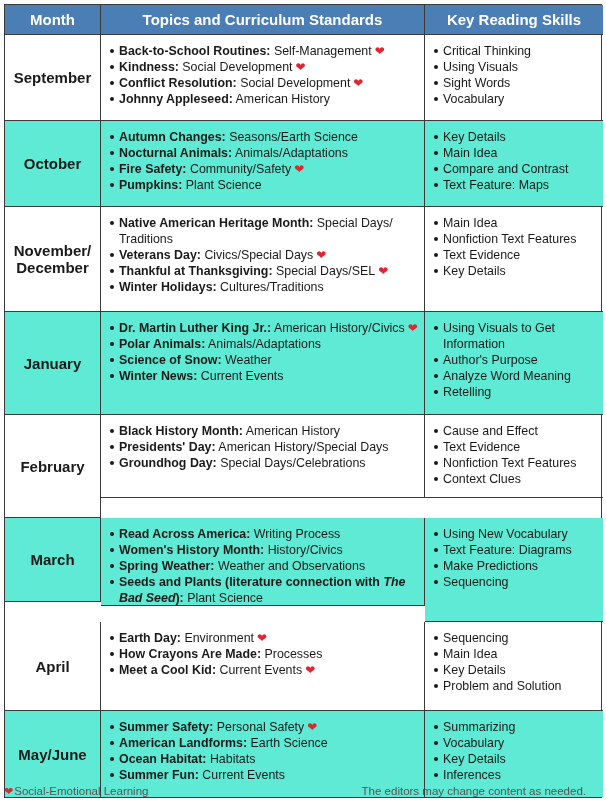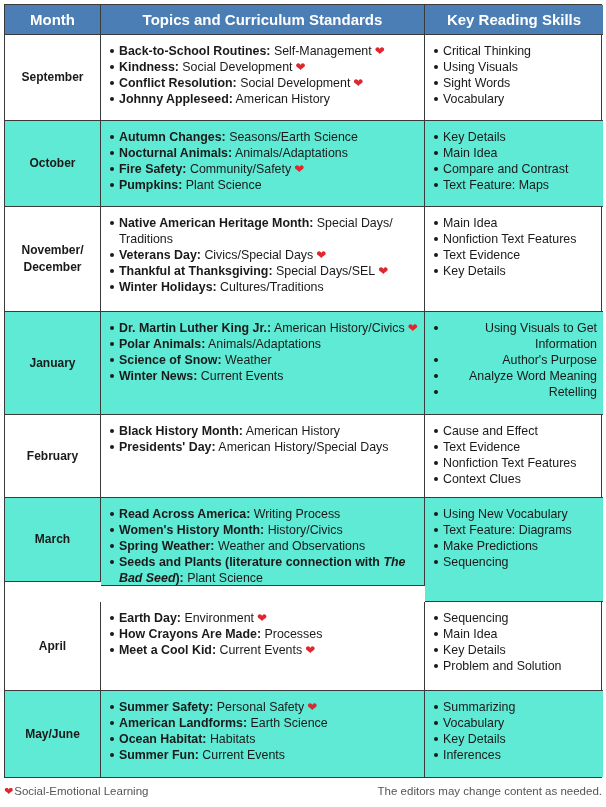--- a/index.html
+++ b/index.html
@@ -19,34 +19,34 @@
     .hdr:nth-child(3) { border-right: none; }
     .cell {
       border-right: 1.5px solid #3a3a3a; border-bottom: 1.5px solid #3a3a3a;
       font-size: 12.4px; line-height: 16px;
     }
     .cell.last-col { border-right: none; }
     .cell.last-row { border-bottom: none; }
     .shade { background: #5eead4; }
     .month {
       display: flex; align-items: center; justify-content: center; text-align: center;
-      font-weight: bold; font-size: 12px; line-height: 17px;
+      font-weight: bold; font-size: 15px; line-height: 17px;
     }
     .list { list-style: none; padding: 8px 6px 8px 8px; }
     .list li { position: relative; padding-left: 10px; }
     .list li::before {
       content: ""; position: absolute; left: 1px; top: 6px; width: 4px; height: 4px;
       border-radius: 50%; background: #1a1a1a;
     }
     .topic-bold { font-weight: bold; }
     .heart {
       display: inline-block; color: #e0262f; font-size: 12px; margin-left: 3px; line-height: 1;
     }
     .footer {
-      position: absolute; top: 785px; left: 4px; right: 4px;
+      position: absolute; top: 785px; left: 4px; right: 20px;
       font-size: 11.5px; color: #555555; display: flex; justify-content: space-between; gap: 17px;
     }
     .footer .heart { margin-left: 0; margin-right: 1px; font-size: 11px; }
   </style>
 </head>
 <body>
 
 <div class="table" id="tbl">
   <div class="hdr">Month</div>
   <div class="hdr">Topics and Curriculum Standards</div>
@@ -105,33 +105,34 @@
     </div>
     <div class="cell month shade" style="height: 103px;">January</div>
     <div class="cell shade" style="height: 103px;">
       <ul class="list">
         <li><span class="topic-bold">Dr. Martin Luther King Jr.:</span><span> American History/Civics</span><span class="heart">❤</span></li>
         <li><span class="topic-bold">Polar Animals:</span><span> Animals/Adaptations</span></li>
         <li><span class="topic-bold">Science of Snow:</span><span> Weather</span></li>
         <li><span class="topic-bold">Winter News:</span><span> Current Events</span></li>
       </ul>
     </div>
-    <div class="cell last-col shade" style="height: 103px; text-align: right;">
+    <div class="cell last-col shade" style="height: 103px;">
       <ul class="list">
         <li>Using Visuals to Get Information</li>
         <li>Author's Purpose</li>
         <li>Analyze Word Meaning</li>
         <li>Retelling</li>
       </ul>
     </div>
-    <div class="cell month" style="height: 83px;">February</div>
+    <div class="cell month" style="height: 103px;">February</div>
     <div class="cell" style="height: 83px;">
       <ul class="list">
         <li><span class="topic-bold">Black History Month:</span><span> American History</span></li>
         <li><span class="topic-bold">Presidents' Day:</span><span> American History/Special Days</span></li>
+        <li><span class="topic-bold">Groundhog Day:</span><span> Special Days/Celebrations</span></li>
       </ul>
     </div>
     <div class="cell last-col" style="height: 83px;">
       <ul class="list">
         <li>Cause and Effect</li>
         <li>Text Evidence</li>
         <li>Nonfiction Text Features</li>
         <li>Context Clues</li>
       </ul>
     </div>

